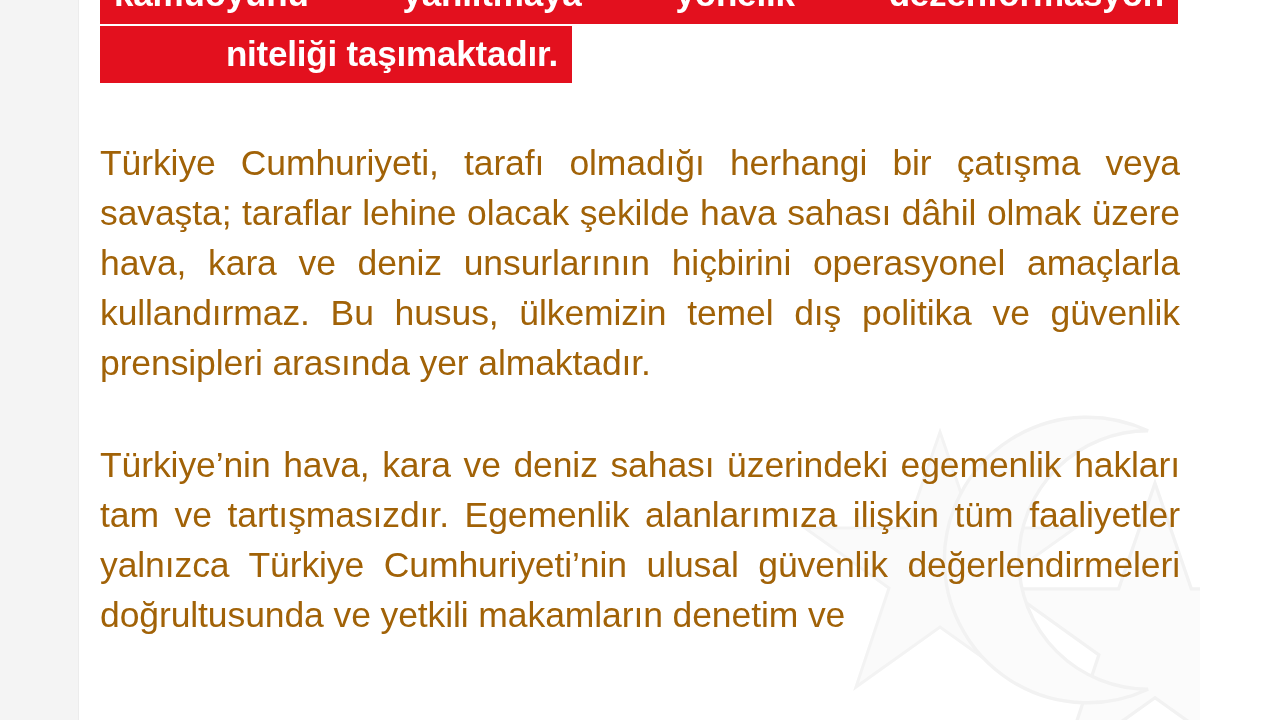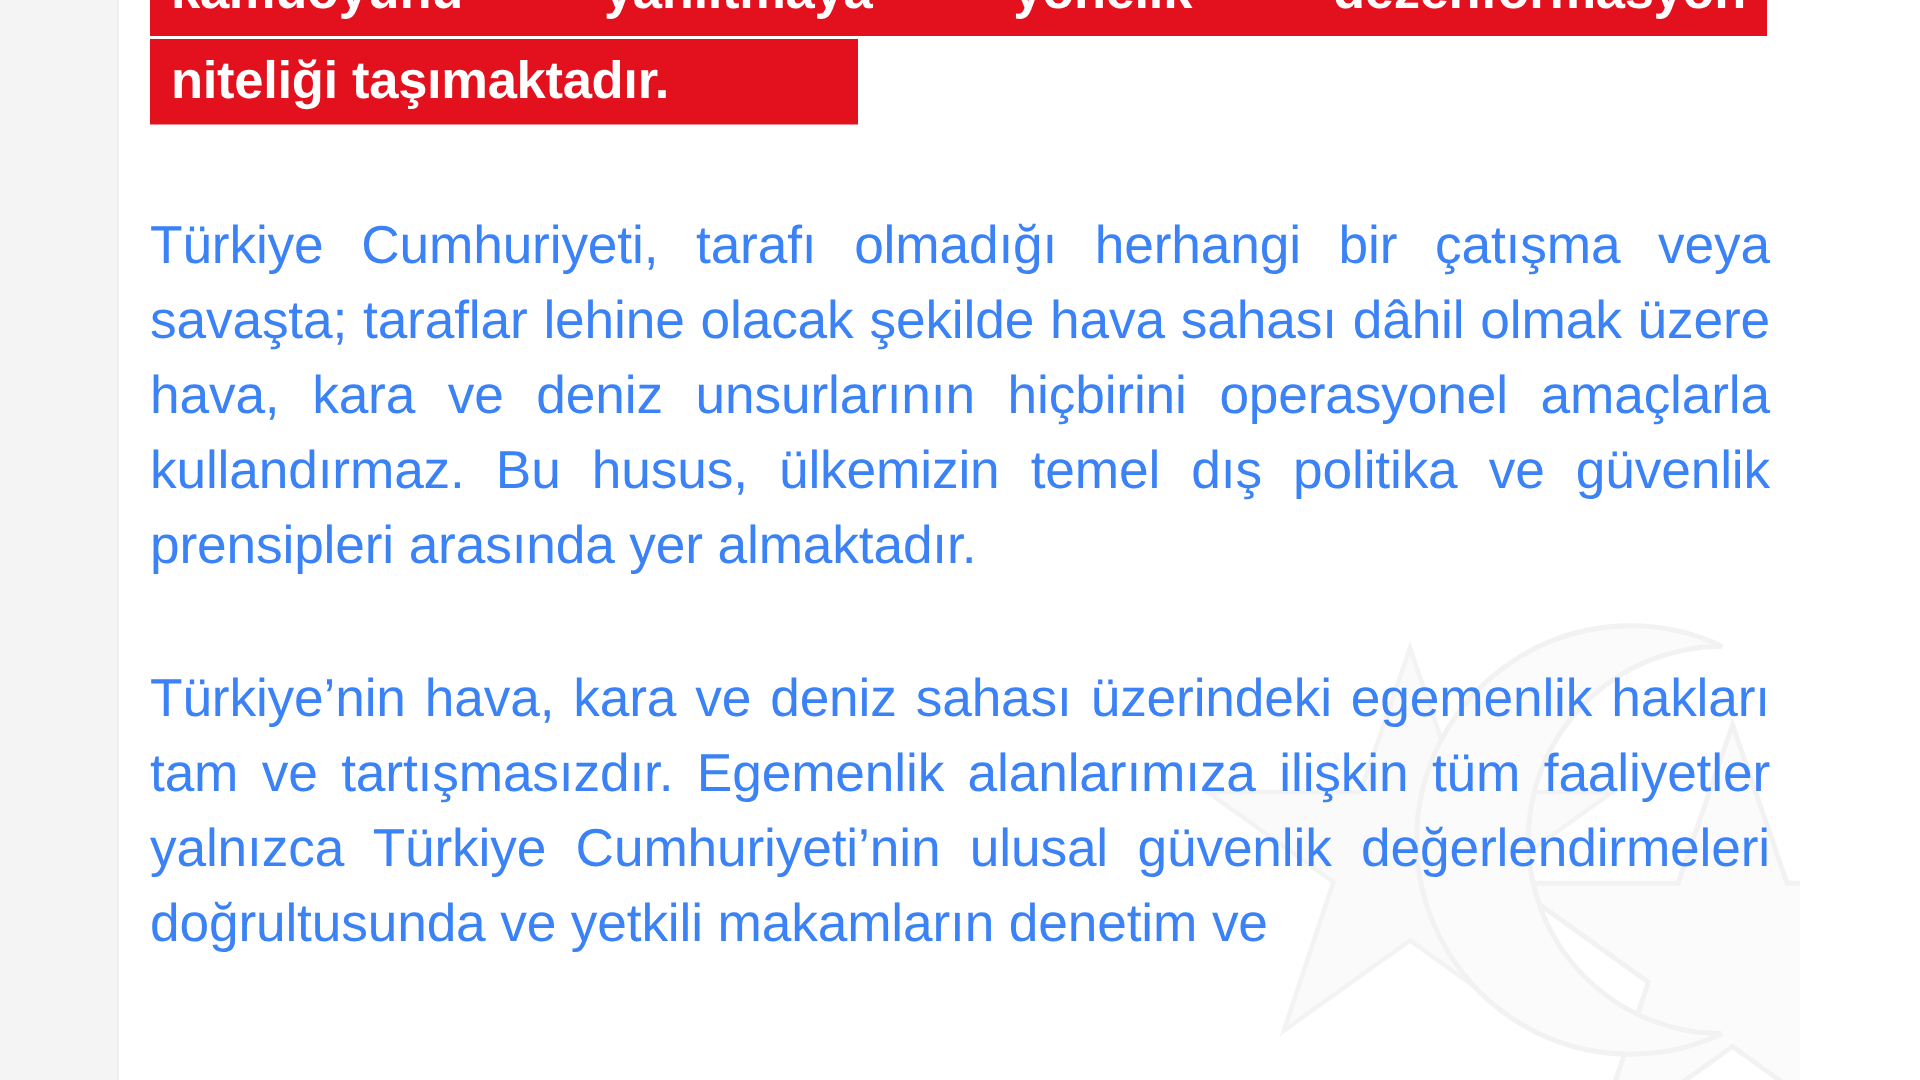--- a/index.html
+++ b/index.html
@@ -85,38 +85,39 @@
     display: block;
     background: #e3101e;
     color: #ffffff;
     font-weight: 700;
     font-size: 35px;
     line-height: 1.36;
     letter-spacing: -0.2px;
     padding: 4px 14px 6px 14px;
     box-sizing: border-box;
     white-space: nowrap;
+    text-align: right;
   }
   .hl-line.justify {
     text-align: justify;
     text-align-last: justify;
     white-space: normal;
     width: 1078px;
   }
   .hl-line.second {
     width: 472px;
     margin-top: 2px;
   }
 
   .body-text {
     position: absolute;
     left: 22px;
     top: 138px;
     width: 1080px;
-    color: #3b82f6;
+    color: #a16207;
     font-size: 35.5px;
     line-height: 50px;
     letter-spacing: -0.1px;
     text-align: justify;
     text-align-last: left;
     font-weight: 400;
   }
   .para {
     margin: 0 0 52px 0;
   }

